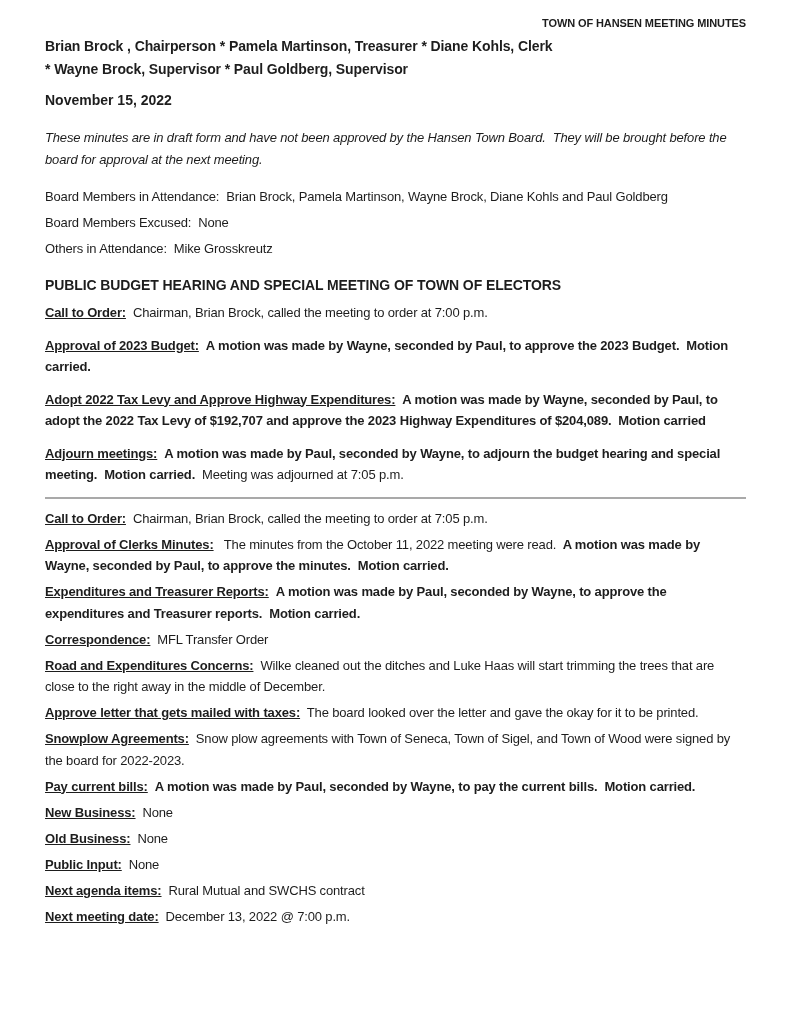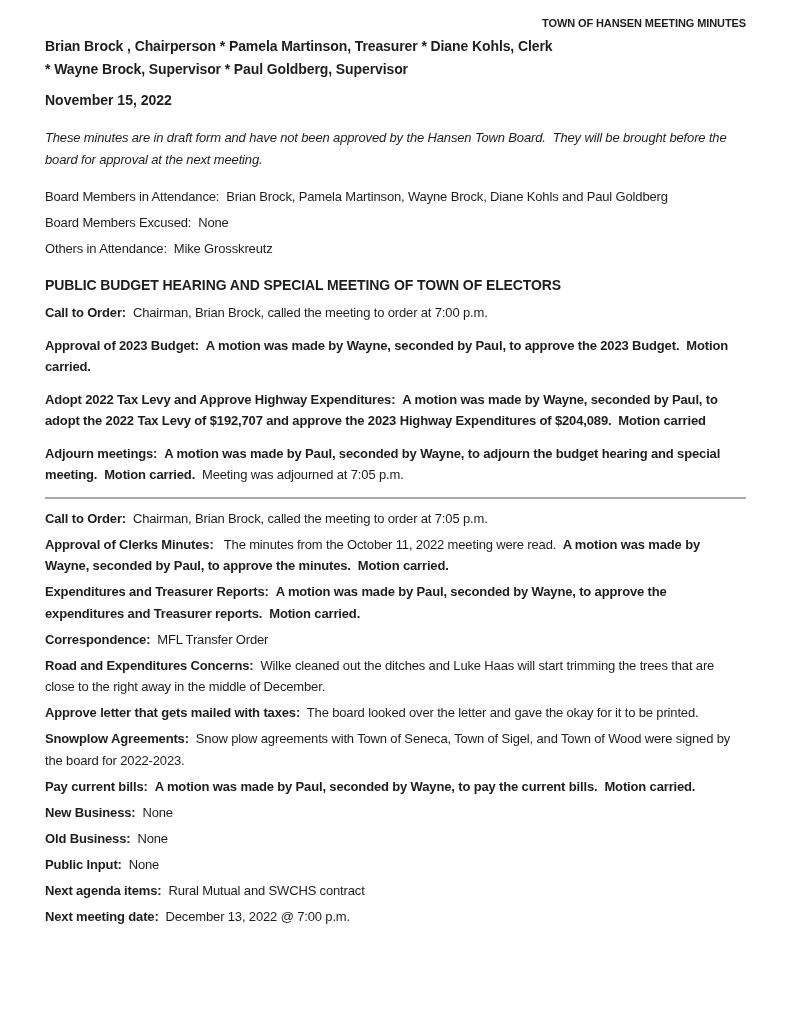--- a/index.html
+++ b/index.html
@@ -72,20 +72,21 @@
     line-height: 21.5px;
     margin: 0 0 11px 0;
     letter-spacing: -0.15px;
     white-space: pre-wrap;
   }
   .items.compact .item {
     margin-bottom: 4.5px;
   }
   .item .label {
     font-weight: 700;
+    text-decoration: underline;
   }
   .item .seg.bold {
     font-weight: 700;
   }
   .divider {
     border: 0;
     border-top: 2px solid #a9a9a9;
     margin: 5px 0 9px 0;
   }
 </style>

